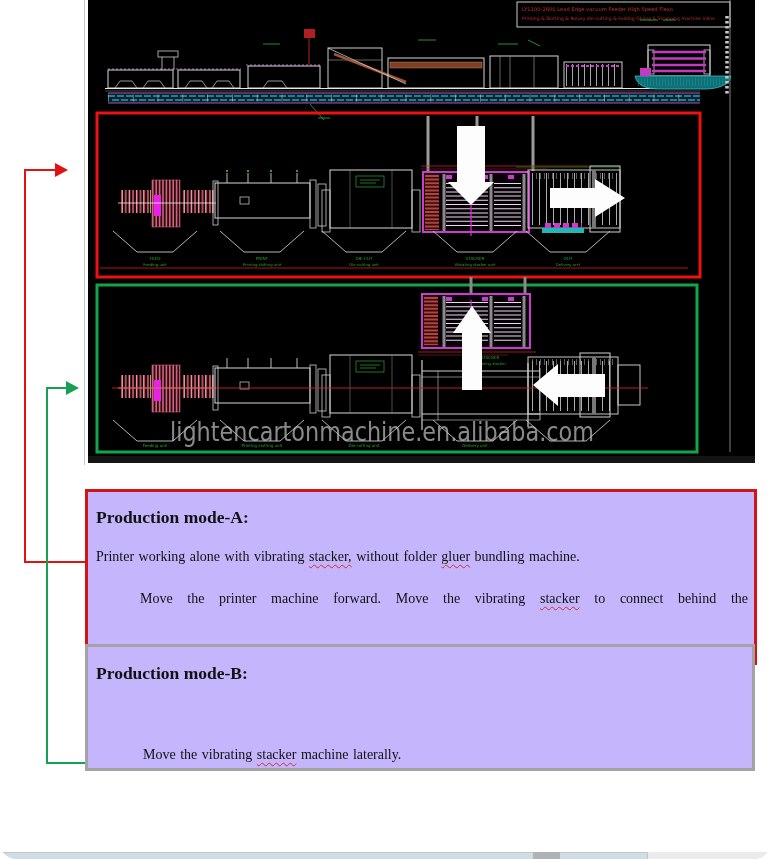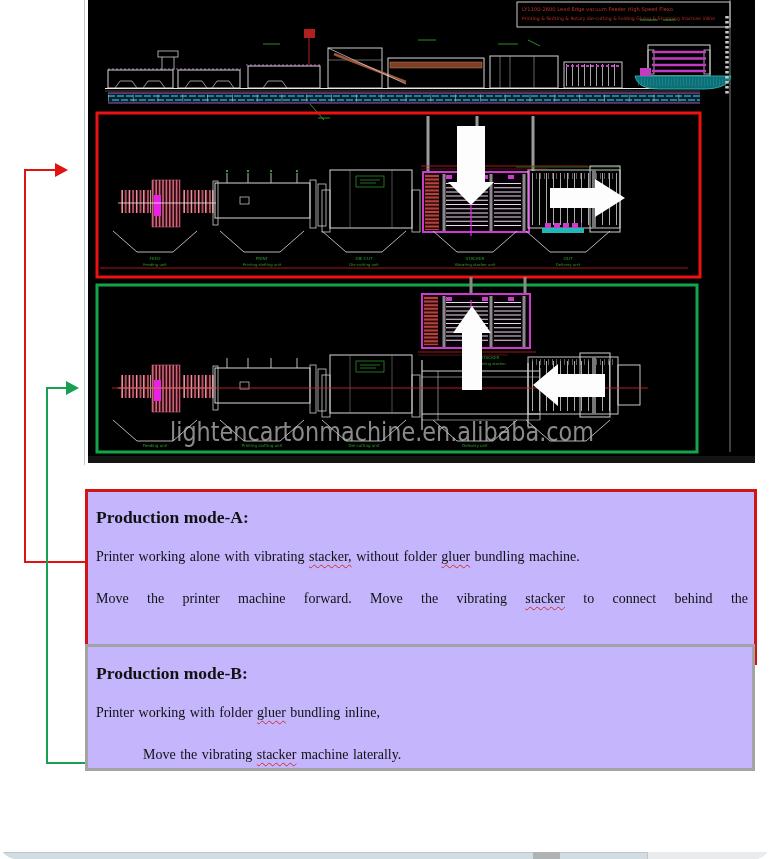--- a/index.html
+++ b/index.html
@@ -314,26 +314,25 @@
   <div>
     <div class="seg green-seg" style="left:46px;top:387px;width:2px;height:377px;"></div>
     <div class="seg green-seg" style="left:46px;top:387px;width:22px;height:2px;"></div>
     <div class="arrowhead green-head" style="left:66px;top:381px;"></div>
     <div class="seg green-seg" style="left:46px;top:762px;width:40px;height:2px;"></div>
   </div>
 
   <div id="modeA" class="mode-box">
     <div class="mode-heading" style="top:15px;">Production mode-A:</div>
     <div class="tline" style="top:57px;"><span>Printer working alone with vibrating </span><span class="wavy">stacker,</span><span> without folder </span><span class="wavy">gluer</span><span> bundling machine.</span></div>
-    <div class="tline just" style="top:99px;"><span>Move the printer machine forward. Move the vibrating </span><span class="wavy">stacker</span><span> to connect behind the</span></div>
+    <div class="tline just" style="top:99px;margin-left:44px;"><span>Move the printer machine forward. Move the vibrating </span><span class="wavy">stacker</span><span> to connect behind the</span></div>
   </div>
 
   <div id="modeB" class="mode-box">
     <div class="mode-heading" style="top:16px;">Production mode-B:</div>
-    <div class="tline" style="top:58px;"><span>Printer working with folder </span><span class="wavy">gluer</span><span> bundling inline,</span></div>
     <div class="tline" style="top:100px;margin-left:47px;"><span>Move the vibrating </span><span class="wavy">stacker</span><span> machine laterally.</span></div>
   </div>
 
   <div class="abs scroll-track"></div>
   <div class="abs scroll-thumb"></div>
   <div class="abs scroll-right"></div>
 
 </div>
 
 </body></html>

